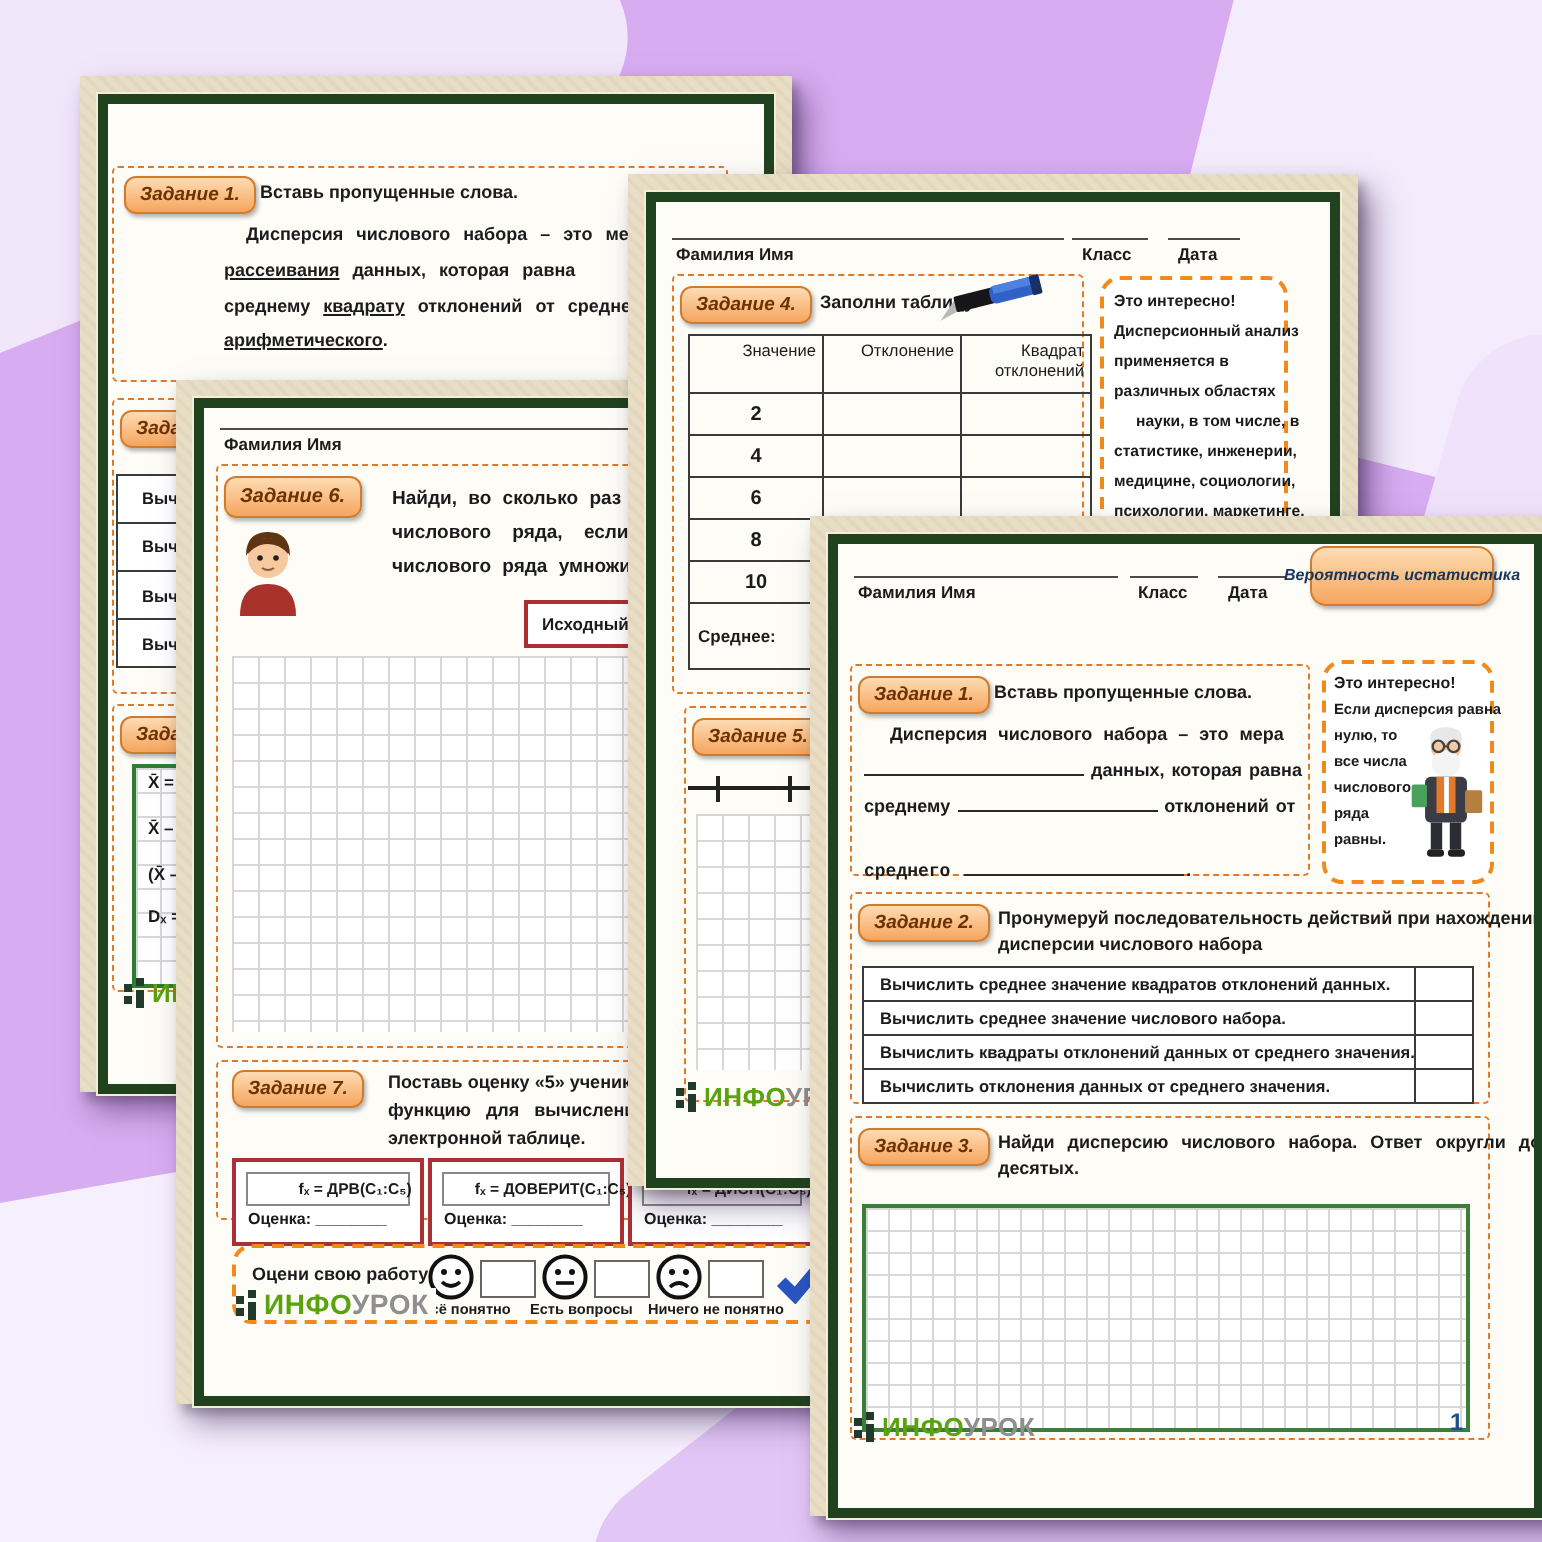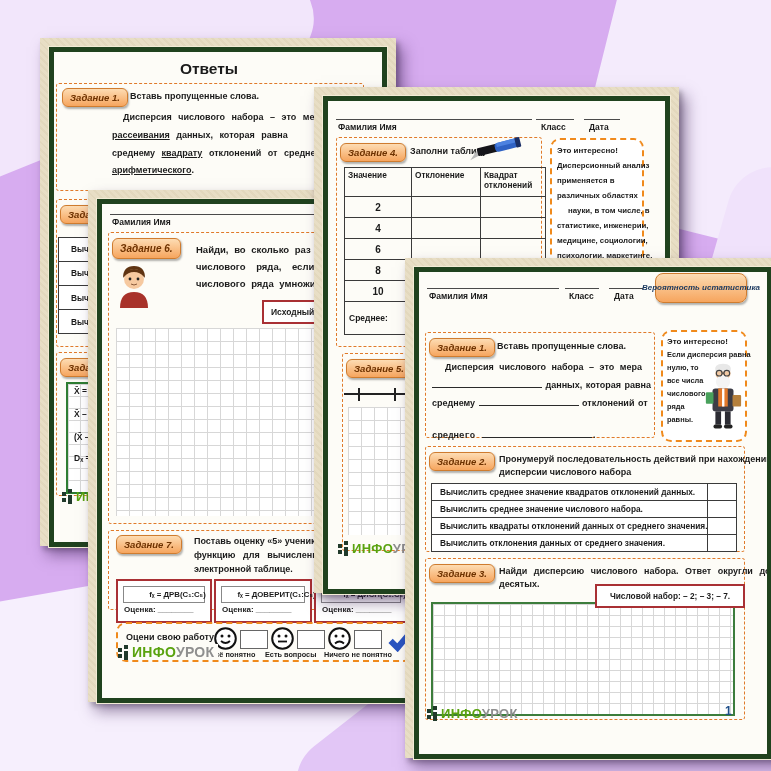--- a/index.html
+++ b/index.html
@@ -30,21 +30,21 @@
                          linear-gradient(to bottom,#d7d7d7 1px,transparent 1px);
         background-size:12px 12px;}
   .ggrid{border:2px solid #3c7d3c;background-size:11px 11px;}
   .redbox{position:absolute;border:2px solid #a93034;background:#fff;display:flex;
           align-items:center;font-weight:700;white-space:nowrap;}
   .trow{display:flex;border:1.4px solid #3a3a3a;margin-top:-1.4px;background:#fff;align-items:center;}
   .trow .t{flex:1;padding:2.5px 0 2.5px 8px;font-size:8.3px;font-weight:700;white-space:nowrap;overflow:hidden;}
   .trow .a{width:28px;align-self:stretch;border-left:1.4px solid #3a3a3a;}
   table.vt{border-collapse:collapse;}
   table.vt th,table.vt td{border:1.4px solid #3a3a3a;padding:0;}
-  table.vt th{font-size:8.3px;font-weight:700;text-align:left;padding:2px 3px;vertical-align:top;}
+  table.vt th{font-size:8.3px;font-weight:400;text-align:right;padding:2px 3px;vertical-align:top;}
   table.vt td{font-size:10px;font-weight:700;text-align:center;}
   .int-line{position:absolute;font-size:7.8px;font-weight:700;white-space:nowrap;}
   .logo{position:absolute;display:flex;align-items:center;gap:3px;font-weight:800;
         letter-spacing:.3px;font-size:13px;white-space:nowrap;}
   .logo .ic{position:relative;width:11px;height:15px;}
   .logo .ic i{position:absolute;background:#213a2b;}
   .logo .g{color:#5aa30f;}
   .logo .r{color:#8f8f8f;}
   .nline{position:absolute;height:2px;background:#222;}
   .ntick{position:absolute;width:2px;height:13px;background:#222;top:-5.5px;}
@@ -59,21 +59,20 @@
 <body>
 
 <div class="shape" style="left:-140px;top:-150px;width:430px;height:285px;background:#f2e6fb;transform:rotate(-22deg);"></div>
 <div class="shape" style="left:600px;top:-70px;width:245px;height:305px;background:#f4ebfc;transform:rotate(14deg);"></div>
 <div class="shape" style="left:700px;top:180px;width:210px;height:270px;background:#f0e2fb;transform:rotate(16deg);"></div>
 <div class="shape" style="left:-120px;top:575px;width:570px;height:330px;background:#f6effd;transform:rotate(-10deg);border-radius:70px;"></div>
 <div class="shape" style="left:340px;top:605px;width:430px;height:350px;background:#e2c6f6;transform:rotate(-38deg);"></div>
 
 <div class="page" style="left:40px;top:38px;width:338px;height:490px;z-index:10;">
  <div class="frame">
-  <div class="txt" style="left:0;top:8px;width:310px;text-align:center;font-size:15.5px;font-weight:800;">Ответы</div>
 
   <div class="dash" style="left:2px;top:31px;width:306px;height:106px;"></div>
   <div class="badge" style="left:8px;top:36px;">Задание 1.</div>
   <div class="txt" style="left:76px;top:39px;font-size:9px;font-weight:700;">Вставь пропущенные слова.</div>
   <div class="par" style="left:69px;top:60px;">Дисперсия числового набора – это мера</div>
   <div class="par" style="left:58px;top:78px;">
     <span class="u">рассеивания</span><span> данных, которая равна</span>
   </div>
   <div class="par" style="left:58px;top:96px;">
     <span>среднему </span><span class="u">квадрату</span><span> отклонений от среднего</span>
@@ -375,23 +374,20 @@
           <div class="t">Вычислить отклонения данных от среднего значения.</div>
           <div class="a"></div>
         </div>
   </div>
 
   <div class="dash" style="left:6px;top:286px;width:318px;height:160px;"></div>
   <div class="badge" style="left:10px;top:292px;">Задание 3.</div>
   <div class="txt" style="left:80px;top:294px;font-size:9px;font-weight:700;word-spacing:4px;">Найди дисперсию числового набора. Ответ округли до</div>
   <div class="txt" style="left:80px;top:307px;font-size:9px;font-weight:700;">десятых.</div>
   <div class="grid ggrid" style="left:12px;top:330px;width:300px;height:110px;"></div>
-  <div class="redbox" style="left:176px;top:312px;width:146px;height:20px;justify-content:center;">
-    <span style="font-size:8.3px;">Числовой набор: – 2; – 3; – 7.</span>
-  </div>
 
   <div class="logo" style="left:8px;top:434px;">
     <span class="ic">
           <i style="left:0;top:3px;width:4px;height:4px;"></i>
           <i style="left:0;top:9px;width:4px;height:4px;"></i>
           <i style="left:6px;top:0;width:4px;height:4px;"></i>
           <i style="left:6px;top:6px;width:4px;height:9px;"></i>
         </span>
     <span><span class="g">ИНФО</span><span class="r">УРОК</span></span>
   </div>

